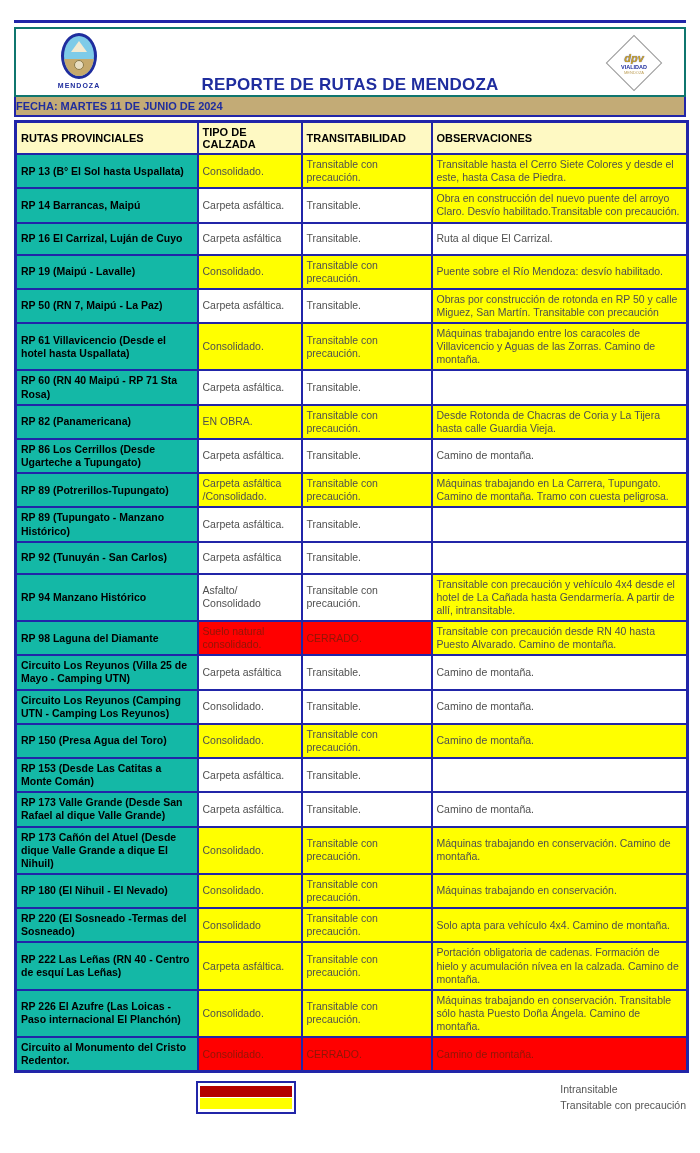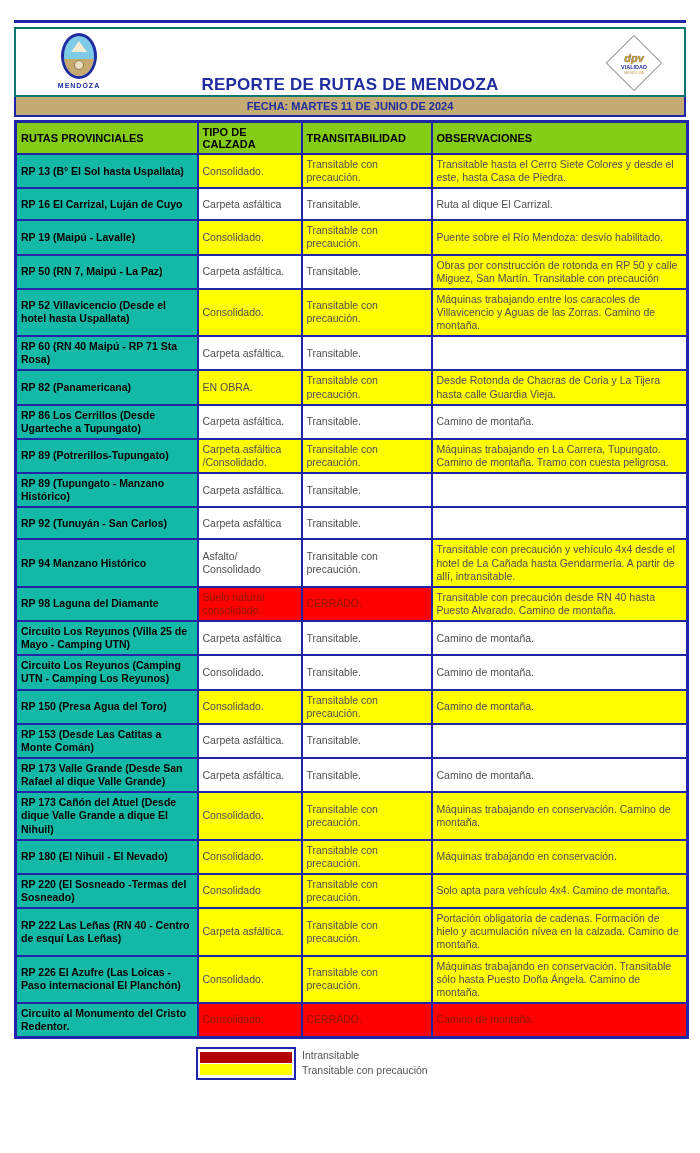--- a/index.html
+++ b/index.html
@@ -33,39 +33,39 @@
     border:1.5px solid #9a9a9a; background:#ffffff; }
   .diamond-content { transform:rotate(-45deg); width:40px; height:40px;
     display:flex; flex-direction:column; align-items:center; justify-content:center; }
   .dpv { font-size:11px; font-weight:bold; font-style:italic; color:#c9a227; line-height:1;
     text-shadow:0 0 1px #1f2d9e; }
   .vialidad { font-size:5.5px; font-weight:bold; color:#1f2d9e; line-height:1.3; }
   .vial-sub { font-size:4px; color:#bfa15a; line-height:1.2; }
 
   .date-bar {
     border:2px solid #2125a8; border-top:none; background:#c3ab76;
-    text-align:center; font-size:11px; font-weight:bold; color:#1f2d9e; padding:3px 0;
+    text-align:left; font-size:11px; font-weight:bold; color:#1f2d9e; padding:3px 0;
   }
 
   table.routes { width:672px; border-collapse:collapse; table-layout:fixed; margin-top:3px; }
   table.routes, table.routes th, table.routes td { border:2px solid #2125a8; }
   table.routes { border-width:3px; }
   th {
-    background:#84cc16; color:#000000; font-size:11px; font-weight:bold;
+    background:#fef9c3; color:#000000; font-size:11px; font-weight:bold;
     text-align:left; padding:3px 4px; height:22px;
   }
   td {
     font-size:10.5px; color:#4f4f4f; padding:3px 4px; height:32px;
     vertical-align:middle; line-height:1.25; background:#ffffff;
   }
   td.route { background:#14b8a6; color:#000000; font-weight:bold; }
   td.hl-y { background:#ffff00; }
   td.hl-r { background:#ff0000; color:#8f1606; }
 
-  .legend-wrap { display:flex; justify-content:flex-start; padding-left:182px; margin-top:8px; }
+  .legend-wrap { display:flex; justify-content:space-between; padding-left:182px; margin-top:8px; }
   .legend-box { border:2px solid #2125a8; width:100px; padding:2px; background:#ffffff; }
   .legend-swatch { height:11px; margin:1px 0; }
   .sw-red { background:#b30000; }
   .sw-yellow { background:#ffff00; }
   .legend-labels { margin-left:6px; font-size:10.5px; color:#555555; line-height:1.45; padding-top:1px; }
 </style>
 </head>
 <body>
 
 <div class="page">
@@ -111,39 +111,45 @@
       </tr>
     </thead>
     <tbody>
         <tr>
           <td class="route">RP 13 (B° El Sol hasta Uspallata)</td>
           <td class="hl-y">Consolidado.</td>
           <td class="hl-y">Transitable con precaución.</td>
           <td class="hl-y">Transitable hasta el Cerro Siete Colores y desde el este, hasta Casa de Piedra.</td>
         </tr>
         <tr>
+          <td class="route">RP 14 Barrancas, Maipú</td>
+          <td>Carpeta asfáltica.</td>
+          <td>Transitable.</td>
+          <td class="hl-y">Obra en construcción del nuevo puente del arroyo Claro. Desvío habilitado.Transitable con precaución.</td>
+        </tr>
+        <tr>
           <td class="route">RP 16 El Carrizal, Luján de Cuyo</td>
           <td>Carpeta asfáltica</td>
           <td>Transitable.</td>
           <td>Ruta al dique El Carrizal.</td>
         </tr>
         <tr>
           <td class="route">RP 19 (Maipú - Lavalle)</td>
           <td class="hl-y">Consolidado.</td>
           <td class="hl-y">Transitable con precaución.</td>
           <td class="hl-y">Puente sobre el Río Mendoza: desvío habilitado.</td>
         </tr>
         <tr>
           <td class="route">RP 50 (RN 7, Maipú - La Paz)</td>
           <td>Carpeta asfáltica.</td>
           <td>Transitable.</td>
           <td class="hl-y">Obras por construcción de rotonda en RP 50 y calle Miguez, San Martín. Transitable con precaución</td>
         </tr>
         <tr>
-          <td class="route">RP 52 Villavicencio (Desde el hotel hasta Uspallata)</td>
+          <td class="route">RP 61 Villavicencio (Desde el hotel hasta Uspallata)</td>
           <td class="hl-y">Consolidado.</td>
           <td class="hl-y">Transitable con precaución.</td>
           <td class="hl-y">Máquinas trabajando entre los caracoles de Villavicencio y Aguas de las Zorras. Camino de montaña.</td>
         </tr>
         <tr>
           <td class="route">RP 60 (RN 40 Maipú - RP 71 Sta Rosa)</td>
           <td>Carpeta asfáltica.</td>
           <td>Transitable.</td>
           <td></td>
         </tr>

